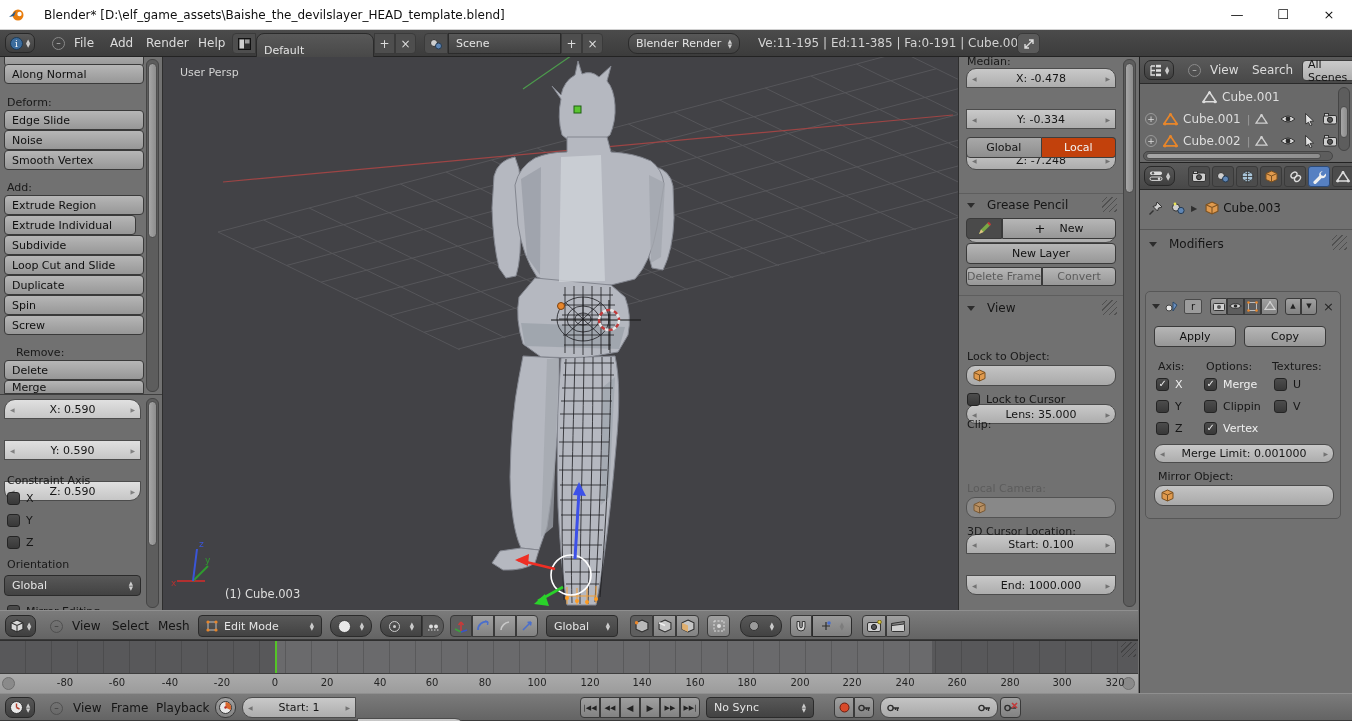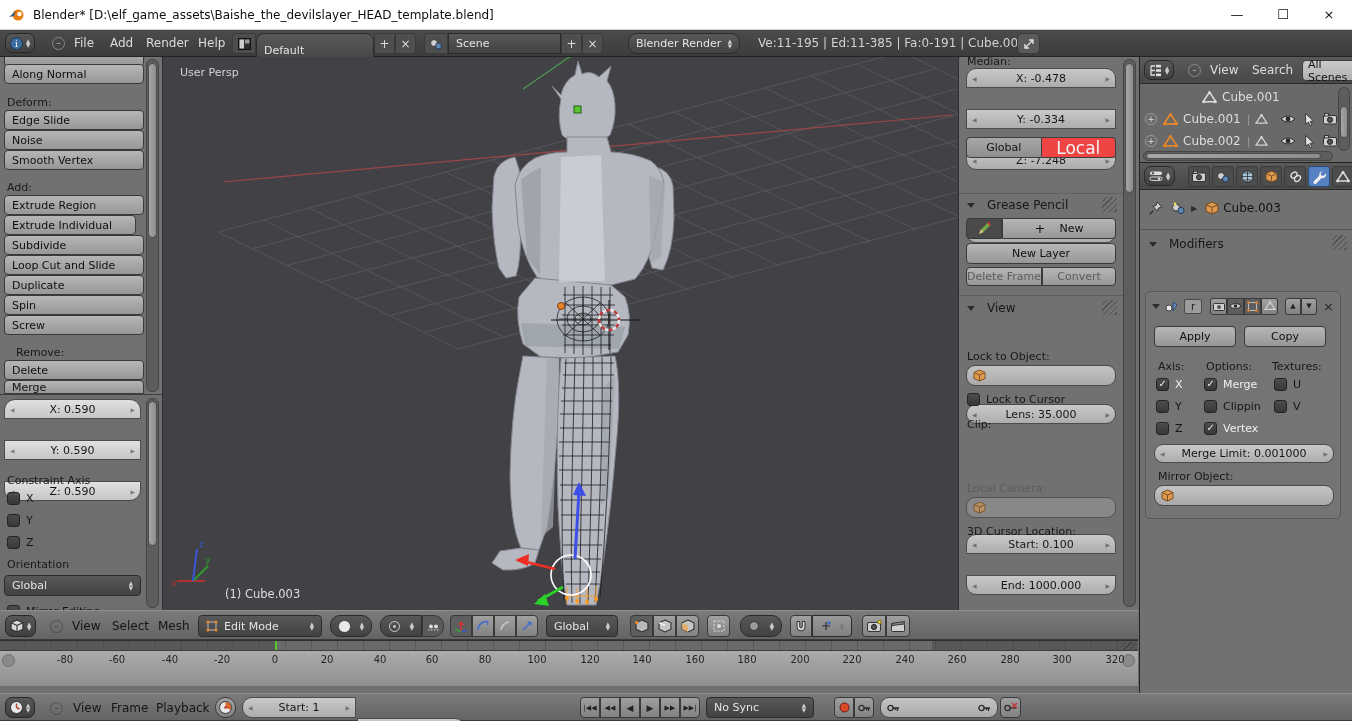--- a/index.html
+++ b/index.html
@@ -46,21 +46,21 @@
 </style>
 </head>
 <body>
 
 <div class="abs row" style="left:0;top:0;width:1352px;height:30px;background:#ffffff;border-bottom:1px solid #d0d0d0">
   <svg width="18" height="14" style="margin-left:8px" viewBox="0 0 18 14">
       <circle cx="10" cy="7" r="5.5" fill="#e87d0d"></circle>
       <circle cx="11.5" cy="6" r="2.2" fill="#fff"></circle>
       <path d="M1 9 L8 3 L6 8 Z" fill="#2d5d8b"></path>
     </svg>
-  <span style="margin-left:7px;color:#0f0f0f;font-size:12px">Blender* [D:\elf_game_assets\Baishe_the_devilslayer_HEAD_template.blend]</span>
+  <span style="margin-left:18px;color:#0f0f0f;font-size:12px">Blender* [D:\elf_game_assets\Baishe_the_devilslayer_HEAD_template.blend]</span>
   <div style="margin-left:auto" class="row">
     <div class="winbtn">—</div>
     <div class="winbtn">☐</div>
     <div class="winbtn">×</div>
   </div>
 </div>
 
 <div class="abs hdr-dark" style="left:0;top:30px;width:1352px;height:27px">
   <div class="abs editorw" style="left:5px;top:3px;height:20px">
     <svg width="13" height="13">
@@ -241,21 +241,21 @@
   <text x="62" y="541" font-size="11.5" fill="#dedede">(1) Cube.003</text>
 </svg>
 
 <div class="abs" style="left:958px;top:57px;width:180px;height:553px;background:#717171;border-left:1px solid #2e2e2e;overflow:hidden">
   <div class="lbl abs" style="left:8px;top:-2px">Median:</div>
   <div class="num abs" style="left:7px;top:11px;width:150px;height:20px;border-radius:10px 10px 0 0">X: -0.478</div>
   <div class="num abs" style="left:7px;top:32px;width:150px;height:20px">Y: -0.334</div>
   <div class="num abs" style="left:7px;top:53px;width:150px;height:20px;border-radius:0 0 10px 10px">Z: -7.248</div>
   <div class="abs row" style="left:7px;top:80px;width:150px;height:21px">
     <div style="flex:1;height:100%;background:linear-gradient(#a8a8a8,#8e8e8e);border:1px solid #3e3e3e;border-radius:4px 0 0 4px;display:flex;align-items:center;justify-content:center;font-size:11px;color:#141414">Global</div>
-    <div style="flex:1;height:100%;background:#ef4444;border:1px solid #3e3e3e;border-left:none;border-radius:0 4px 4px 0;display:flex;align-items:center;justify-content:center;font-size:17px;color:#f2f2f2">Local</div>
+    <div style="flex:1;height:100%;background:#c2410c;border:1px solid #3e3e3e;border-left:none;border-radius:0 4px 4px 0;display:flex;align-items:center;justify-content:center;font-size:11px;color:#f2f2f2">Local</div>
   </div>
   <div class="num abs" style="left:7px;top:106px;width:150px;height:20px;border-radius:10px">Mean Crease: 0.000</div>
   <div class="sep abs" style="left:0;top:136px;width:166px"></div>
   <div class="panelhdr abs" style="left:8px;top:141px">
       <span class="dtri"></span>
       <span>Grease Pencil</span>
     </div>
   <div class="grip abs" style="left:143px;top:140px"></div>
   <div class="abs iconbtn" style="left:7px;top:161px;width:36px;height:21px;border-radius:4px 0 0 4px;background:#4a4a4a">
     <svg width="15" height="15" viewBox="0 0 15 15">
@@ -439,21 +439,21 @@
       </svg>
   </div>
 </div>
 
 <div class="abs" style="left:0;top:640px;width:1138px;height:33px;background:#58585a;border-top:1px solid #2f2f2f;overflow:hidden">
   <div class="abs" style="left:277px;top:0;width:655px;height:33px;background:#6a6a6c"></div>
   <div class="abs" style="left:0;top:0;width:1138px;height:33px;background:repeating-linear-gradient(90deg,transparent 0 25px,rgba(40,40,40,.25) 25px 26px)"></div>
   <div class="abs" style="left:275px;top:0;width:2px;height:33px;background:#54c527"></div>
   <div class="grip abs" style="left:1121px;top:1px"></div>
 </div>
-<div class="abs" style="left:0;top:650px;width:1138px;height:36px;background:linear-gradient(#ababab,#8f8f8f);border-top:1px solid #3e3e3e;overflow:hidden">
+<div class="abs" style="left:0;top:673px;width:1138px;height:36px;background:linear-gradient(#ababab,#8f8f8f);border-top:1px solid #3e3e3e;overflow:hidden">
   <div class="abs" style="left:2px;top:3px;width:13px;height:13px;border-radius:50%;background:#8a8a8a;border:1px solid #6e6e6e"></div>
   <div class="abs" style="left:1122px;top:3px;width:13px;height:13px;border-radius:50%;background:#8a8a8a;border:1px solid #6e6e6e"></div>
   <span class="tick" style="left:65px">-80</span>
   <span class="tick" style="left:117px">-60</span>
   <span class="tick" style="left:170px">-40</span>
   <span class="tick" style="left:222px">-20</span>
   <span class="tick" style="left:275px">0</span>
   <span class="tick" style="left:327px">20</span>
   <span class="tick" style="left:380px">40</span>
   <span class="tick" style="left:432px">60</span>

